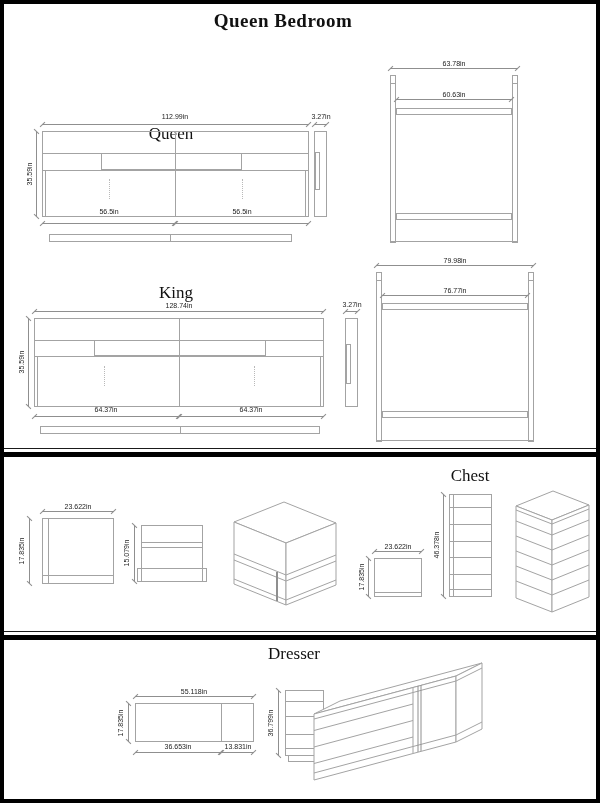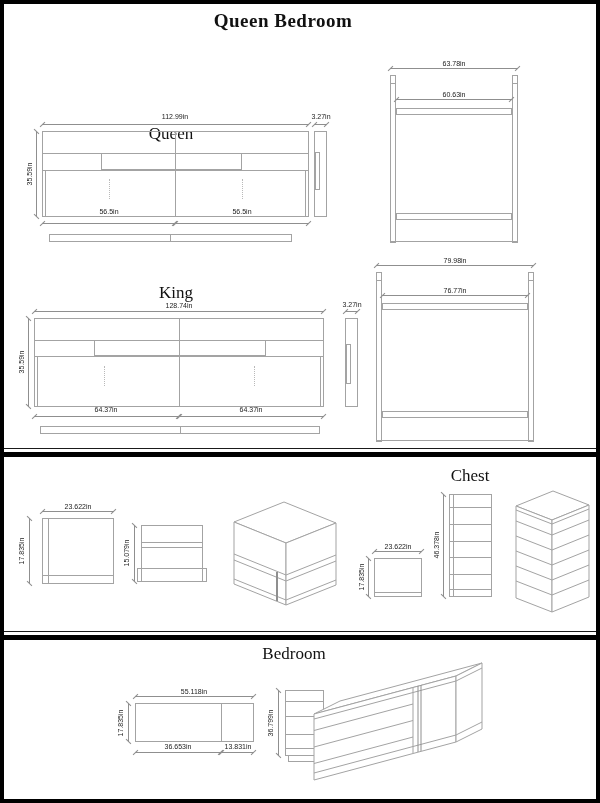--- a/index.html
+++ b/index.html
@@ -183,21 +183,21 @@
       <polyline points="12,57 48,71 85,56"></polyline>
       <polyline points="12,72 48,86 85,71"></polyline>
       <polyline points="12,87 48,101 85,86"></polyline>
       <polyline points="12,102 48,116 85,101"></polyline>
     </g>
   </svg>
 
   <div class="thinrule" style="top:627px;"></div>
   <div class="bar" style="top:631px;"></div>
 
-  <div class="sec" style="left:140px;top:640px;">Bedroom</div>
+  <div class="sec" style="left:140px;top:640px;">Dresser</div>
 
   <span class="dl" style="left:190px;top:684px;">55.118in</span>
   <div class="dimh" style="left:131px;top:692px;width:119px;"></div>
   <div class="rect" style="left:131px;top:699px;width:119px;height:39px;"></div>
   <div class="vline" style="left:217px;top:699px;height:39px;"></div>
   <div class="dimv" style="left:124px;top:699px;height:39px;"></div>
   <span class="dlv" style="left:116px;top:719px;">17.835in</span>
   <span class="dl" style="left:174px;top:739px;">36.653in</span>
   <span class="dl" style="left:234px;top:739px;">13.831in</span>
   <div class="dimh" style="left:131px;top:748px;width:86px;"></div>

